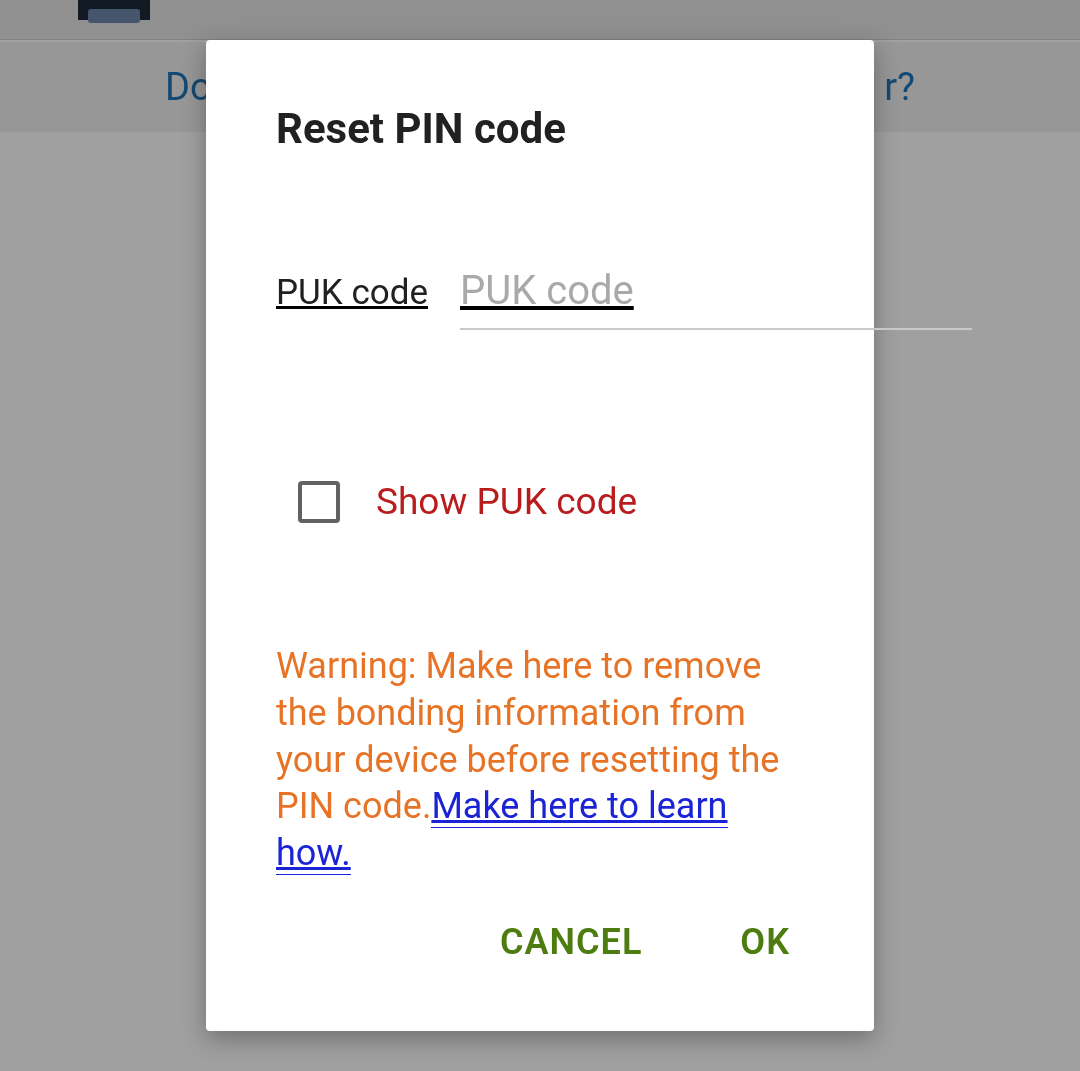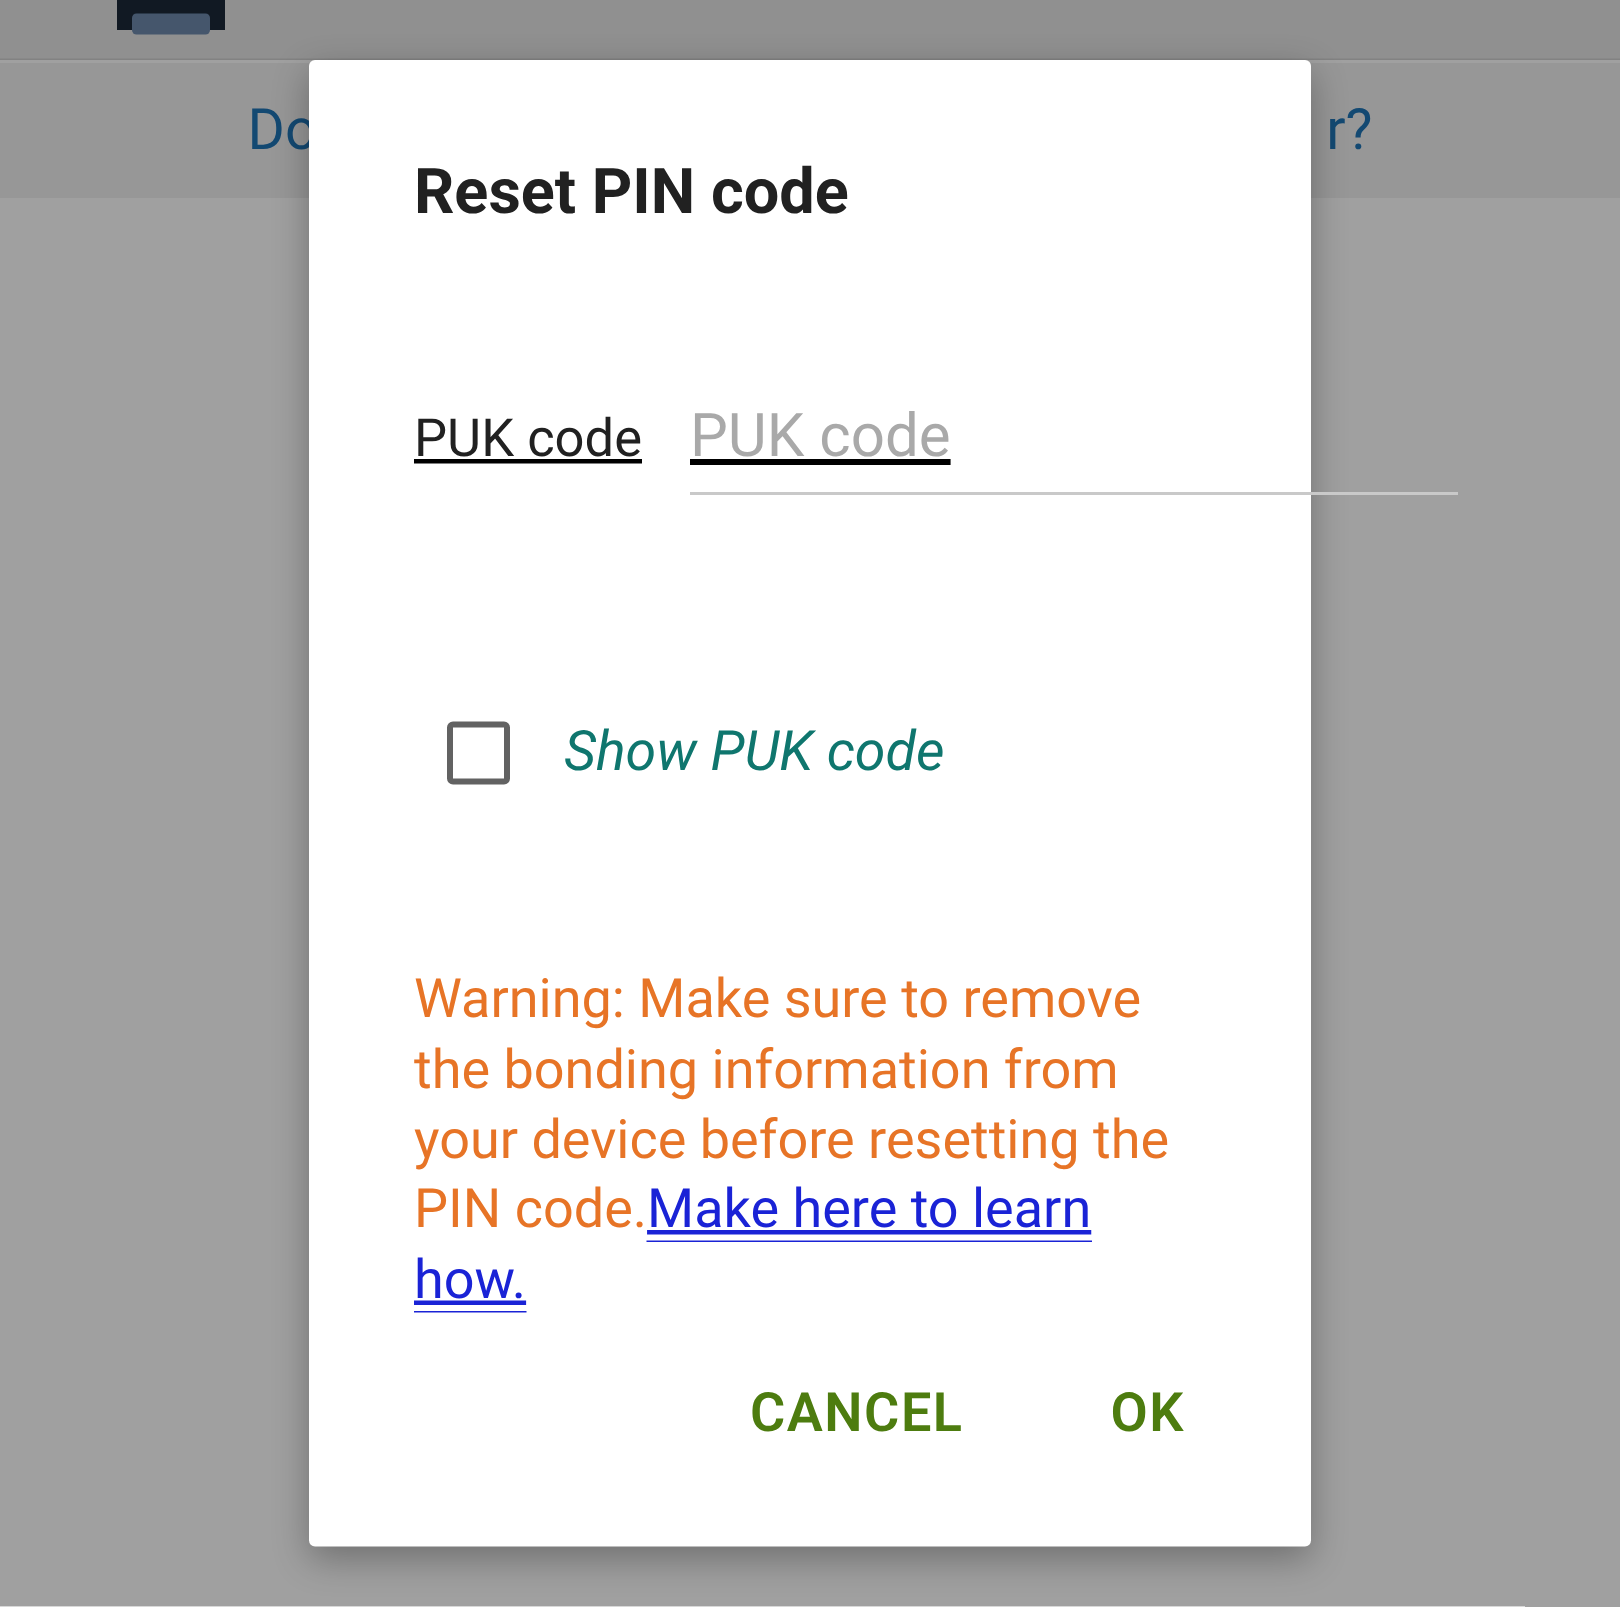--- a/index.html
+++ b/index.html
@@ -126,22 +126,21 @@
     .checkbox {
       width: 42px;
       height: 42px;
       border: 4px solid #626262;
       border-radius: 4px;
       background: #fff;
       cursor: pointer;
     }
     .check-label {
       font-size: 37px;
-      color: #0f766e;
-      font-style: italic;
+      color: #b91c1c;
     }
     .warning-text {
       font-size: 36px;
       line-height: 1.3;
       color: #e77426;
     }
     .warning-link {
       color: #1a23d6;
       text-decoration: underline;
       border-bottom: 1px solid #1a23d6;
@@ -188,20 +187,20 @@
     <label class="field-label">PUK code</label>
     <input class="field-input" type="text" placeholder="PUK code" style="">
   </div>
 
   <div class="check-row">
     <div class="checkbox"></div>
     <span class="check-label">Show PUK code</span>
   </div>
 
   <p class="warning-text">
-    <span>Warning: Make sure to remove the bonding information from your device before resetting the PIN code.</span><span class="warning-link">Make here to learn how.</span>
+    <span>Warning: Make here to remove the bonding information from your device before resetting the PIN code.</span><span class="warning-link">Make here to learn how.</span>
   </p>
 
   <div class="button-row">
     <button class="dialog-button">CANCEL</button>
     <button class="dialog-button">OK</button>
   </div>
 </div>
 
 </body></html>

